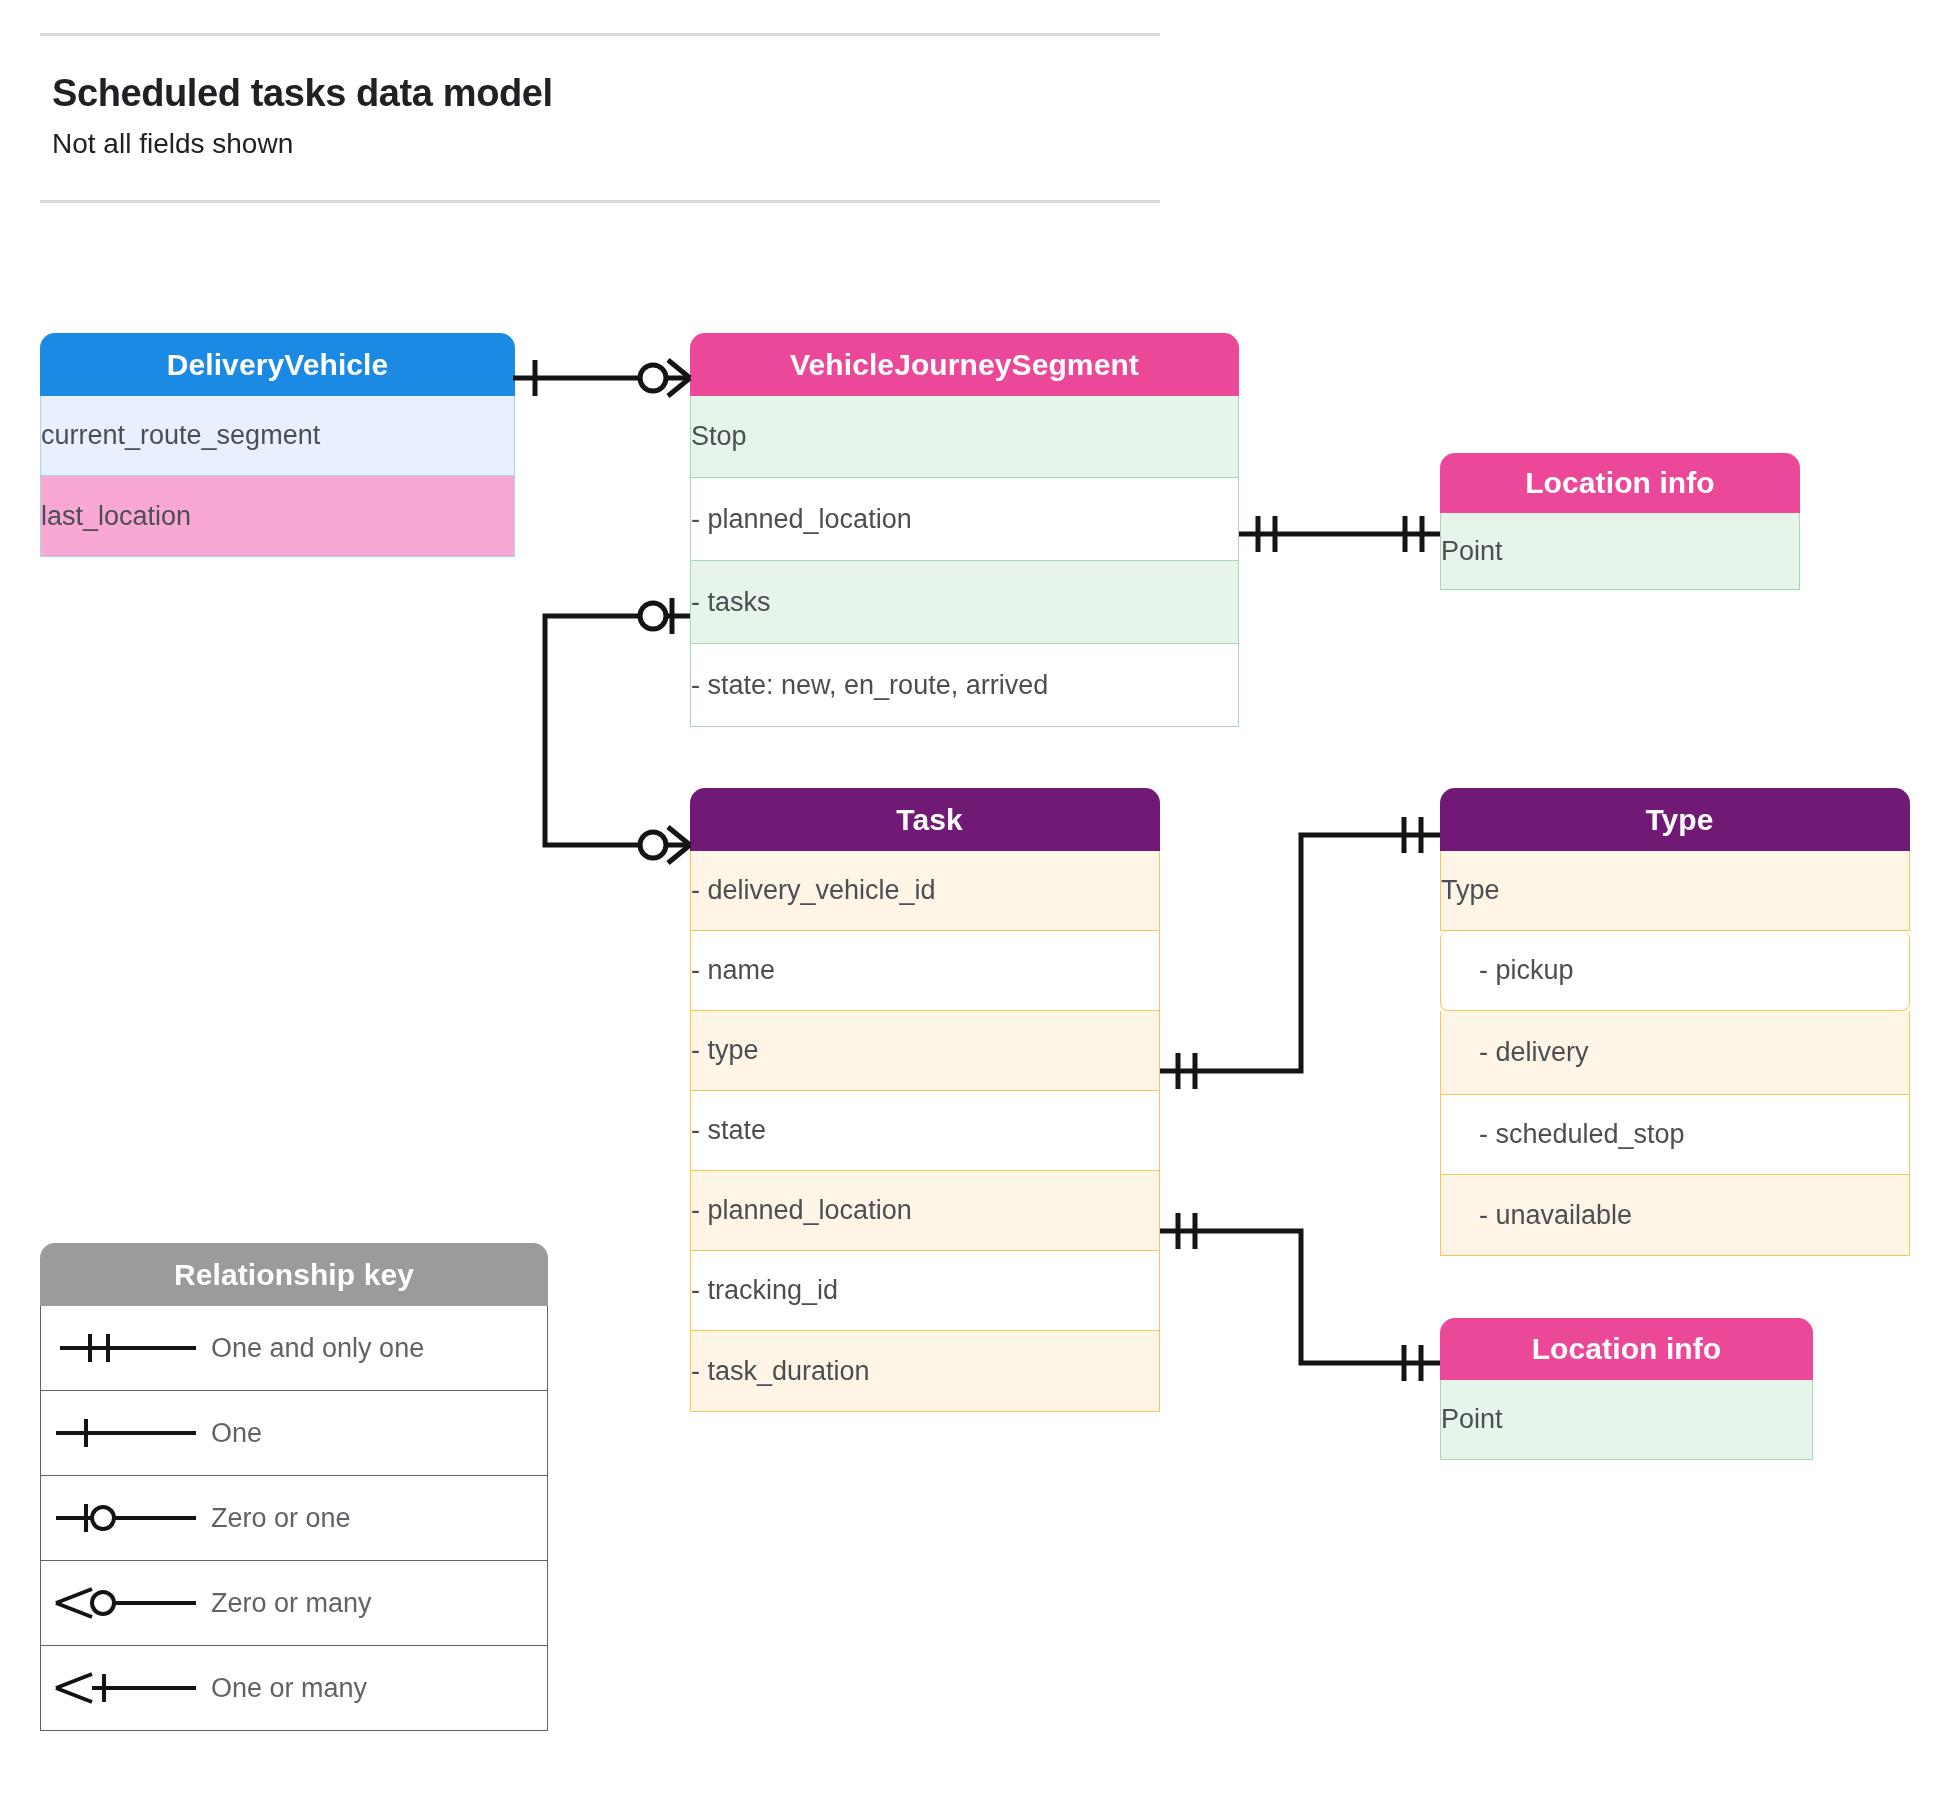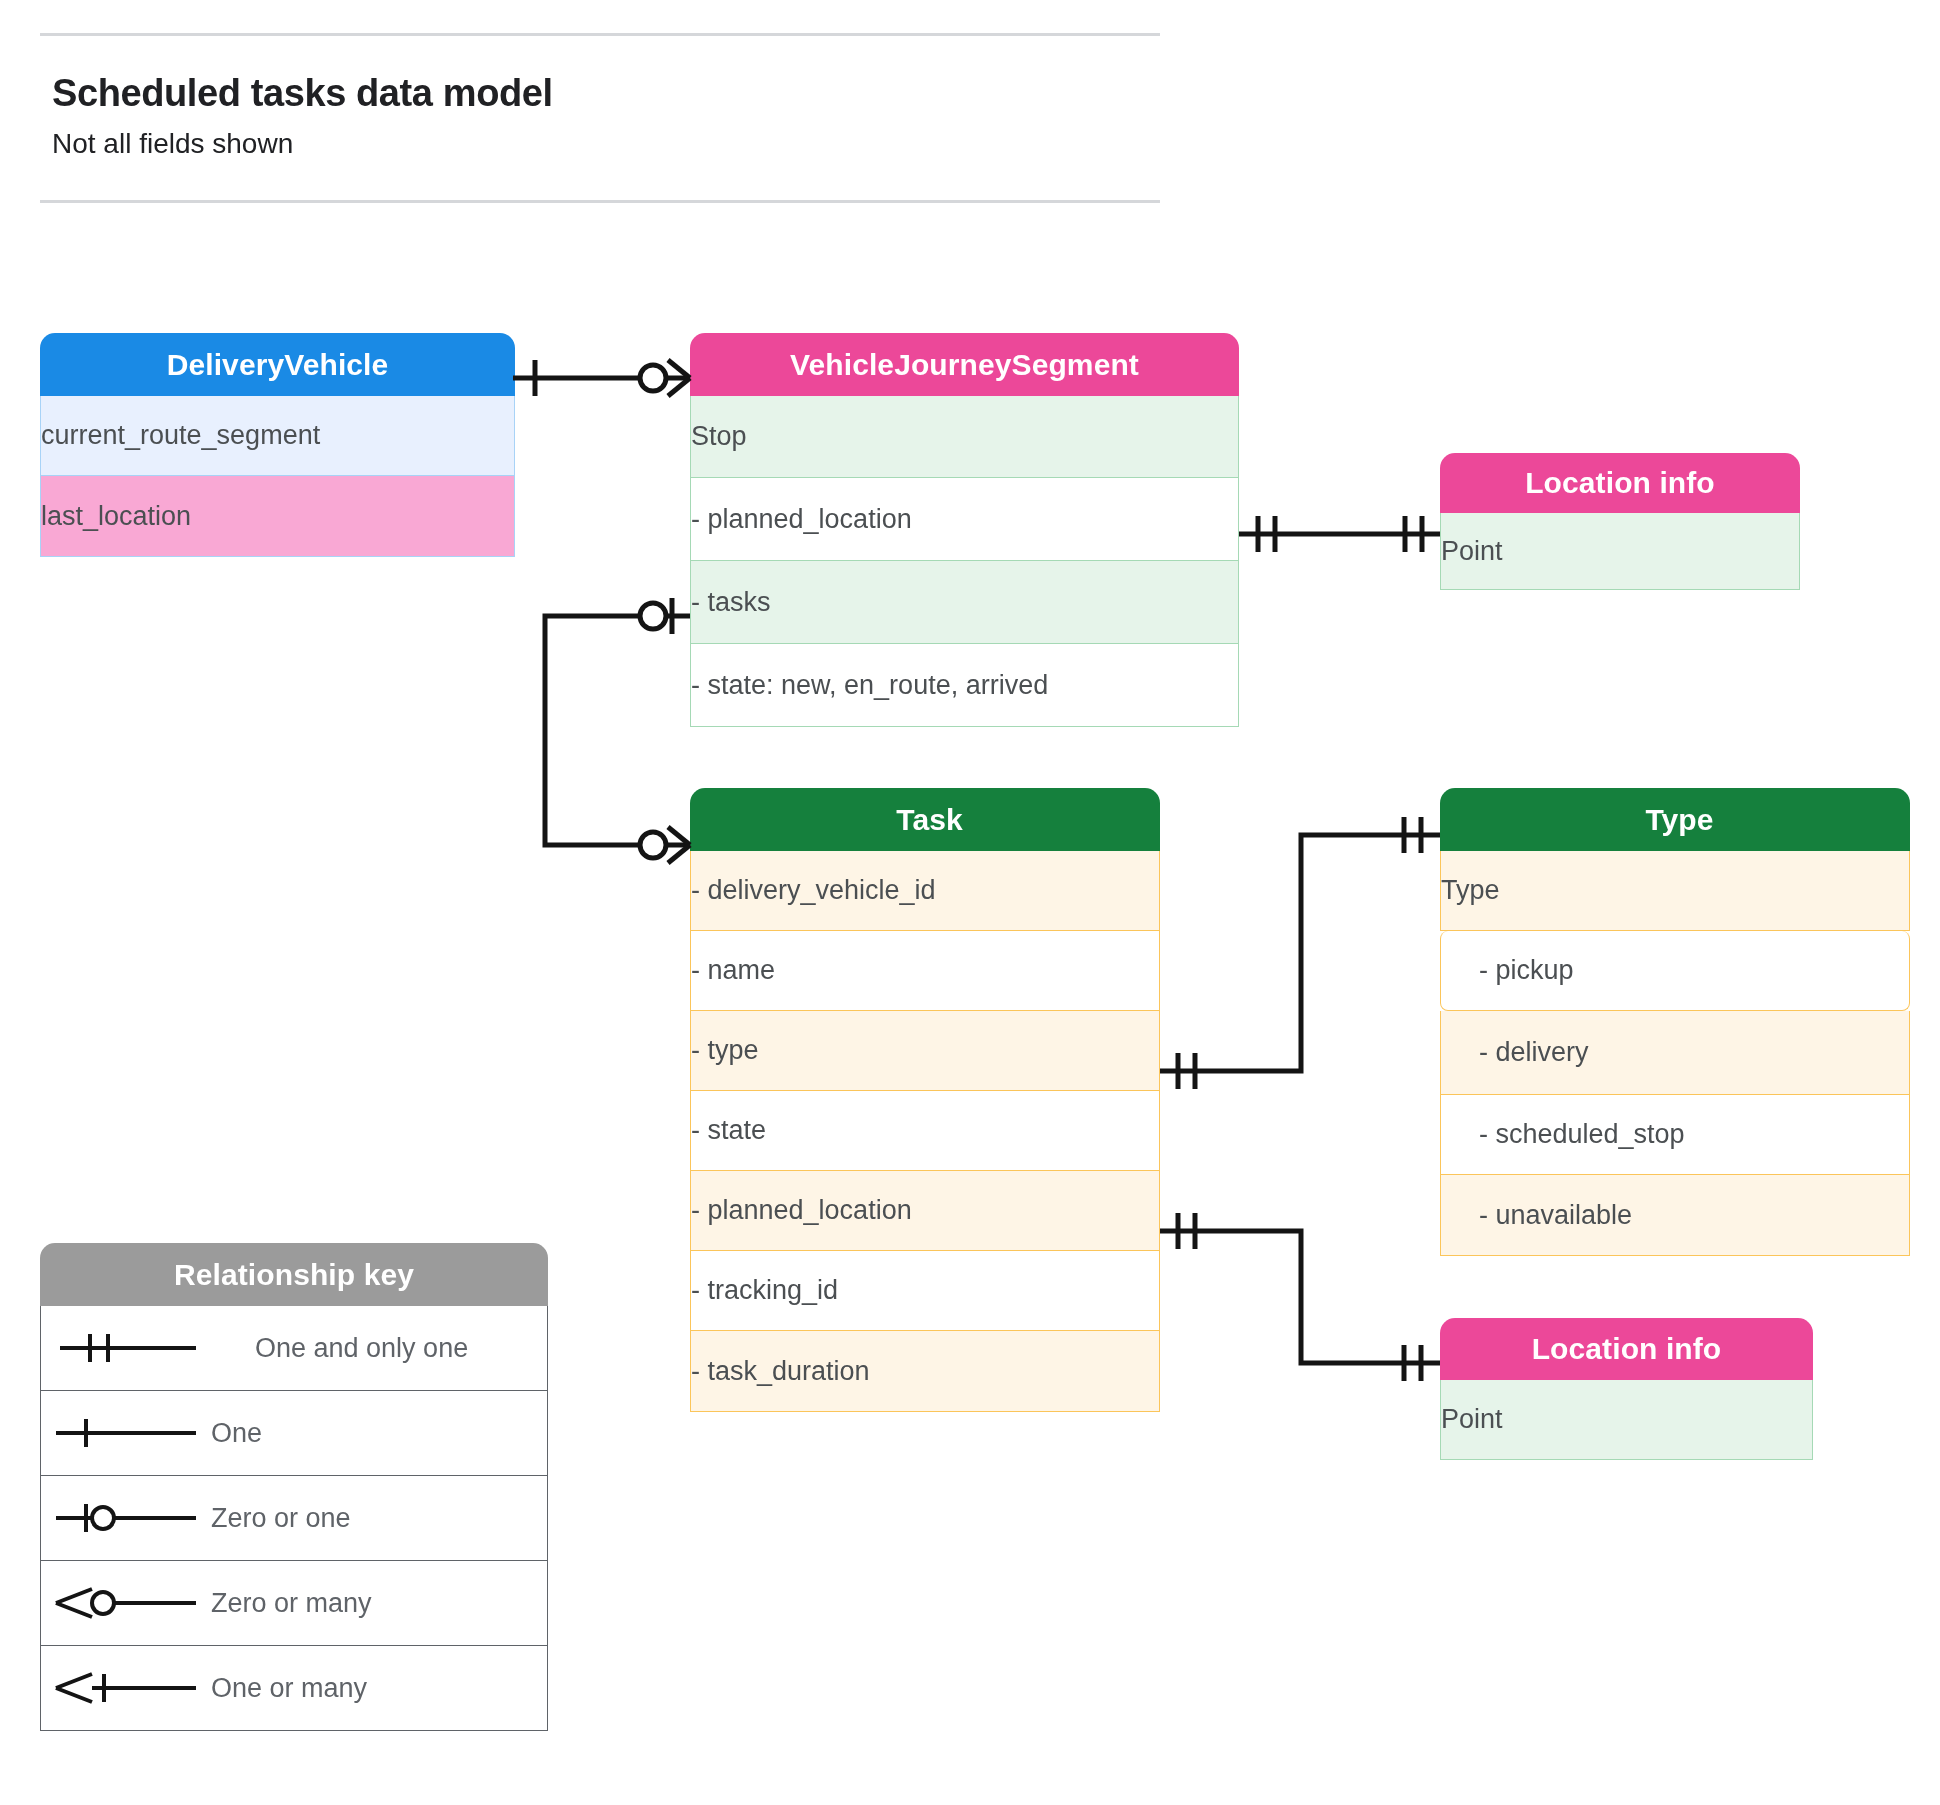--- a/index.html
+++ b/index.html
@@ -88,21 +88,21 @@
   .theme-blue .entity-row.alt { background: #e8f0fe; }
   .theme-blue .entity-row.plain { background: #f9a8d4; }
 
   
   .theme-green .entity-header { background: #ec4899; }
   .theme-green .entity-row { border-color: #a5d9b5; }
   .theme-green .entity-row.alt { background: #e6f4ea; }
   .theme-green .entity-row.plain { background: #ffffff; }
 
   
-  .theme-orange .entity-header { background: #15803d; padding-left: 9px; }
+  .theme-orange .entity-header { background: #701a75; padding-left: 9px; }
   .theme-orange .entity-row { border-color: #fbc55a; }
   .theme-orange .entity-row.alt { background: #fef5e6; }
   .theme-orange .entity-row.plain { background: #ffffff; }
 
   
   .theme-gray .entity-header { background: #9b9b9b; }
 
   
   .legend-row {
     box-sizing: border-box;
@@ -190,21 +190,21 @@
   </div>
 
   <div class="entity theme-green" style="left:1440px; top:1318px; width:373px;">
     <div class="entity-header" style="height:62px;">Location info</div>
     <div class="entity-row alt" style="height:80px;">Point</div>
   </div>
 
   <div class="entity theme-gray" style="left:40px; top:1243px; width:508px;">
     <div class="entity-header" style="height:63px;">Relationship key</div>
 
-    <div class="legend-row alt" style="height:85px;gap:44px;">
+    <div class="legend-row alt" style="height:85px;">
       <span class="legend-glyph">
         <svg width="160" height="40" viewBox="0 0 160 40">
           <line x1="14" y1="20" x2="150" y2="20" stroke="#141414" stroke-width="4"></line>
           <line x1="44" y1="6" x2="44" y2="34" stroke="#141414" stroke-width="4"></line>
           <line x1="62" y1="6" x2="62" y2="34" stroke="#141414" stroke-width="4"></line>
         </svg>
       </span>
       <span class="legend-label">One and only one</span>
     </div>
 

